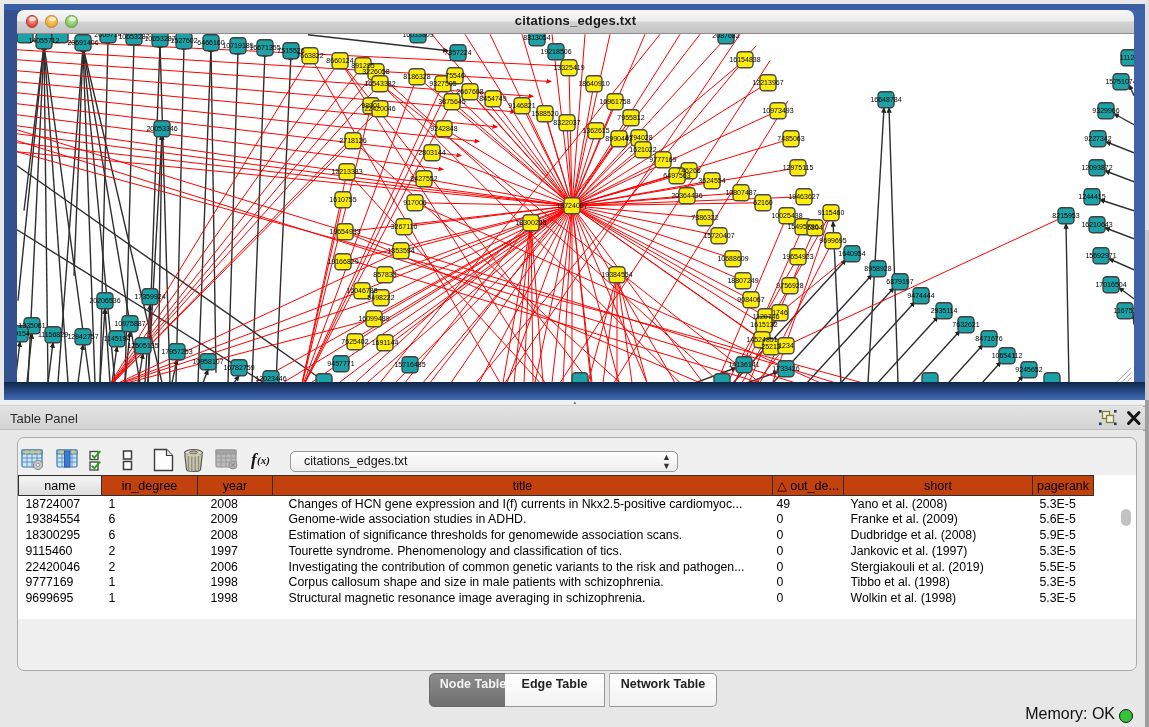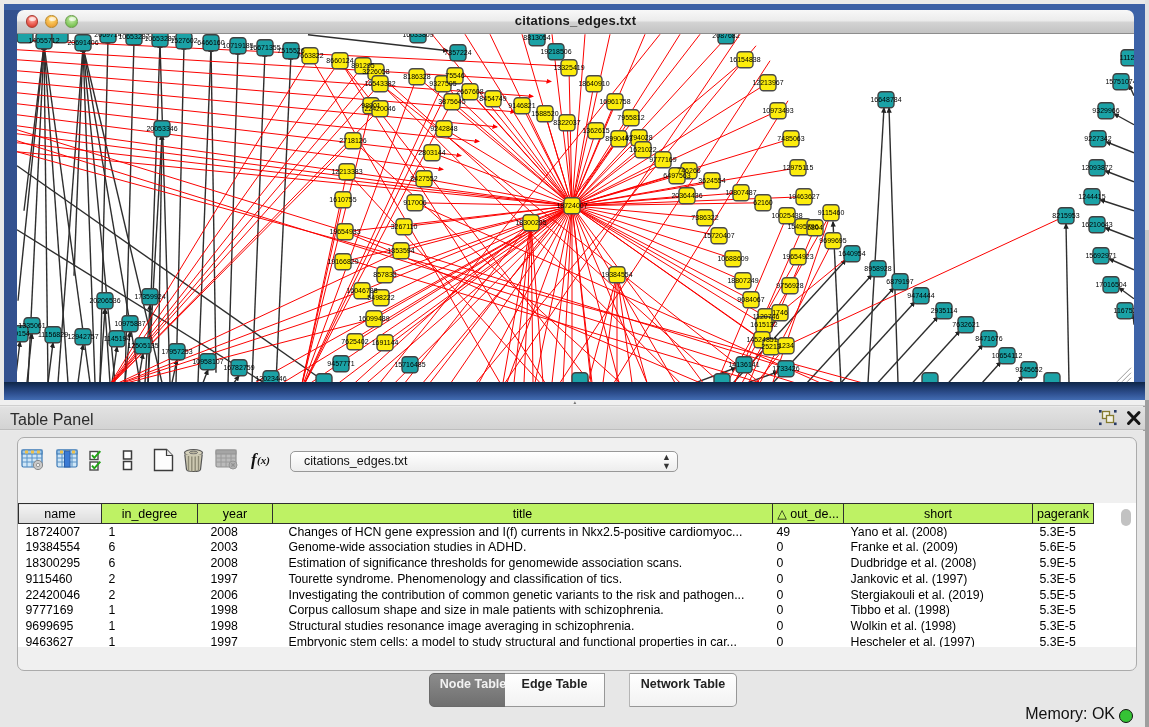--- a/index.html
+++ b/index.html
@@ -13,36 +13,36 @@
 #tlo{left:45px;background:radial-gradient(circle at 50% 32%,#ffe9b0 0%,#f8c355 35%,#eda33a 75%,#c97e1e 100%);border:1px solid #b98a2e}
 #tlg{left:65px;background:radial-gradient(circle at 50% 32%,#d7f5c3 0%,#a3d981 35%,#79c353 75%,#5a9c3a 100%);border:1px solid #6d9c50}
 #title{left:17px;top:13px;width:1117px;text-align:center;font-size:13px;font-weight:bold;color:#1b1b1b;letter-spacing:0.2px}
 #graph{left:17px;top:33.5px;width:1117px;height:348.5px;background:#fff;overflow:hidden}
 #rstrip{left:1145px;top:0;width:4px;height:727px;background:#e2e2e2}
 #rstrip2{left:1145px;top:230px;width:4px;height:170px;background:#c9c9c9}
 #rstrip3{left:1143px;top:400px;width:6px;height:327px;background:#9e9e9e}
 #split{left:0;top:400px;width:1145px;height:6px;background:#f0f0f0;border-bottom:1px solid #cfcfcf}
 #splitarrow{left:572px;top:399px;font-size:6px;color:#777;transform:scale(0.8)}
 #tpbar{left:0;top:407px;width:1145px;height:23px;background:linear-gradient(to bottom,#e2e2e2,#d3d3d3);border-bottom:1px solid #bdbdbd}
-#tptitle{left:10px;top:411px;font-size:16px;color:#2c2c2c}
+#tptitle{left:10px;top:411px;font-size:13px;color:#2c2c2c}
 #tpbody{left:0;top:431px;width:1145px;height:296px;background:#e7e7e7}
 #panel{left:17px;top:437px;width:1120px;height:234px;background:#f0f0f0;border:1px solid #ababab;border-radius:7px}
 #ddown{left:290px;top:451px;width:388px;height:21px;background:linear-gradient(to bottom,#ffffff,#ededed);border:1px solid #989898;border-radius:5px;font-size:12.5px;color:#111;line-height:19px;padding-left:13px}
-#tablewrap{left:18px;top:503px;width:1118px;height:144px;background:#fff;overflow:hidden}
+#tablewrap{left:18px;top:475px;width:1118px;height:144px;background:#fff;overflow:hidden}
 table{border-collapse:collapse;table-layout:fixed;width:1076px;font-size:12px}
-th{background:#bef264;border:1px solid #2f2f2f;border-top:1px solid #2f2f2f;font-weight:normal;font-size:12.5px;height:20px;padding:0;text-align:center;color:#000}
+th{background:#c2410c;border:1px solid #2f2f2f;border-top:1px solid #2f2f2f;font-weight:normal;font-size:12.5px;height:20px;padding:0;text-align:center;color:#000}
 th.first{background:linear-gradient(to bottom,#f4f4f4,#dcdcdc)}
 td{height:15.8px;padding:0 0 0 7px;white-space:nowrap;overflow:hidden;color:#000;font-size:12.3px}
 td:nth-child(3){padding-left:13px}td:nth-child(4){padding-left:16px}td:nth-child(5){padding-left:4px}
 #scrollthumb{left:1121px;top:509px;width:10px;height:17px;background:#c2c2c2;border-radius:5px}
 #tabs{left:429px;top:673px;width:296px;height:22px}
 .tab{position:absolute;top:0;height:34px;border:1px solid #979797;font-size:12.5px;font-weight:bold;text-align:center;line-height:20px;color:#222;background:linear-gradient(to bottom,#ffffff,#f2f2f2)}
 #tab1{left:0;width:88px;border-radius:5px 0 0 5px;background:linear-gradient(to bottom,#8c8c8c,#6f6f6f);color:#f2f2f2;border-color:#6a6a6a}
 #tab2{left:76px;width:100px;border-left:none}
-#tab3{left:200px;width:108px;border-radius:0 5px 5px 0;border-left:1px solid #b5b5b5}
+#tab3{left:180px;width:108px;border-radius:0 5px 5px 0;border-left:1px solid #b5b5b5}
 #mem{left:0;top:705px;width:1141px;height:22px;text-align:right;font-size:16px;color:#111}
 #memdot{left:1119px;top:709px;width:14px;height:14px;border-radius:50%;background:#35c335;border:1.5px solid #111}
 </style></head>
 <body>
 <div class="abs" id="win"></div>
 <div class="abs" id="wintop"></div>
 <div class="abs" id="titlebar"></div>
 <div class="abs tl" id="tlr"></div>
 <div class="abs tl" id="tlo"></div>
 <div class="abs tl" id="tlg"></div>
@@ -661,21 +661,21 @@
           <td>1</td>
           <td>2008</td>
           <td>Changes of HCN gene expression and I(f) currents in Nkx2.5-positive cardiomyoc...</td>
           <td>49</td>
           <td>Yano et al. (2008)</td>
           <td>5.3E-5</td>
         </tr>
 <tr>
           <td>19384554</td>
           <td>6</td>
-          <td>2003</td>
+          <td>2009</td>
           <td>Genome-wide association studies in ADHD.</td>
           <td>0</td>
           <td>Franke et al. (2009)</td>
           <td>5.6E-5</td>
         </tr>
 <tr>
           <td>18300295</td>
           <td>6</td>
           <td>2008</td>
           <td>Estimation of significance thresholds for genomewide association scans.</td>
@@ -707,32 +707,23 @@
           <td>1998</td>
           <td>Corpus callosum shape and size in male patients with schizophrenia.</td>
           <td>0</td>
           <td>Tibbo et al. (1998)</td>
           <td>5.3E-5</td>
         </tr>
 <tr>
           <td>9699695</td>
           <td>1</td>
           <td>1998</td>
-          <td>Structural studies resonance image averaging in schizophrenia.</td>
+          <td>Structural magnetic resonance image averaging in schizophrenia.</td>
           <td>0</td>
           <td>Wolkin et al. (1998)</td>
-          <td>5.3E-5</td>
-        </tr>
-<tr>
-          <td>9463627</td>
-          <td>1</td>
-          <td>1997</td>
-          <td>Embryonic stem cells: a model to study structural and functional properties in car...</td>
-          <td>0</td>
-          <td>Hescheler et al. (1997)</td>
           <td>5.3E-5</td>
         </tr>
 </tbody>
     </table>
 </div>
 <div class="abs" id="scrollthumb"></div>
 <div class="abs" id="tabs">
 <div class="tab" id="tab1">Node Table</div>
 <div class="tab" id="tab2">Edge Table</div>
 <div class="tab" id="tab3">Network Table</div>

